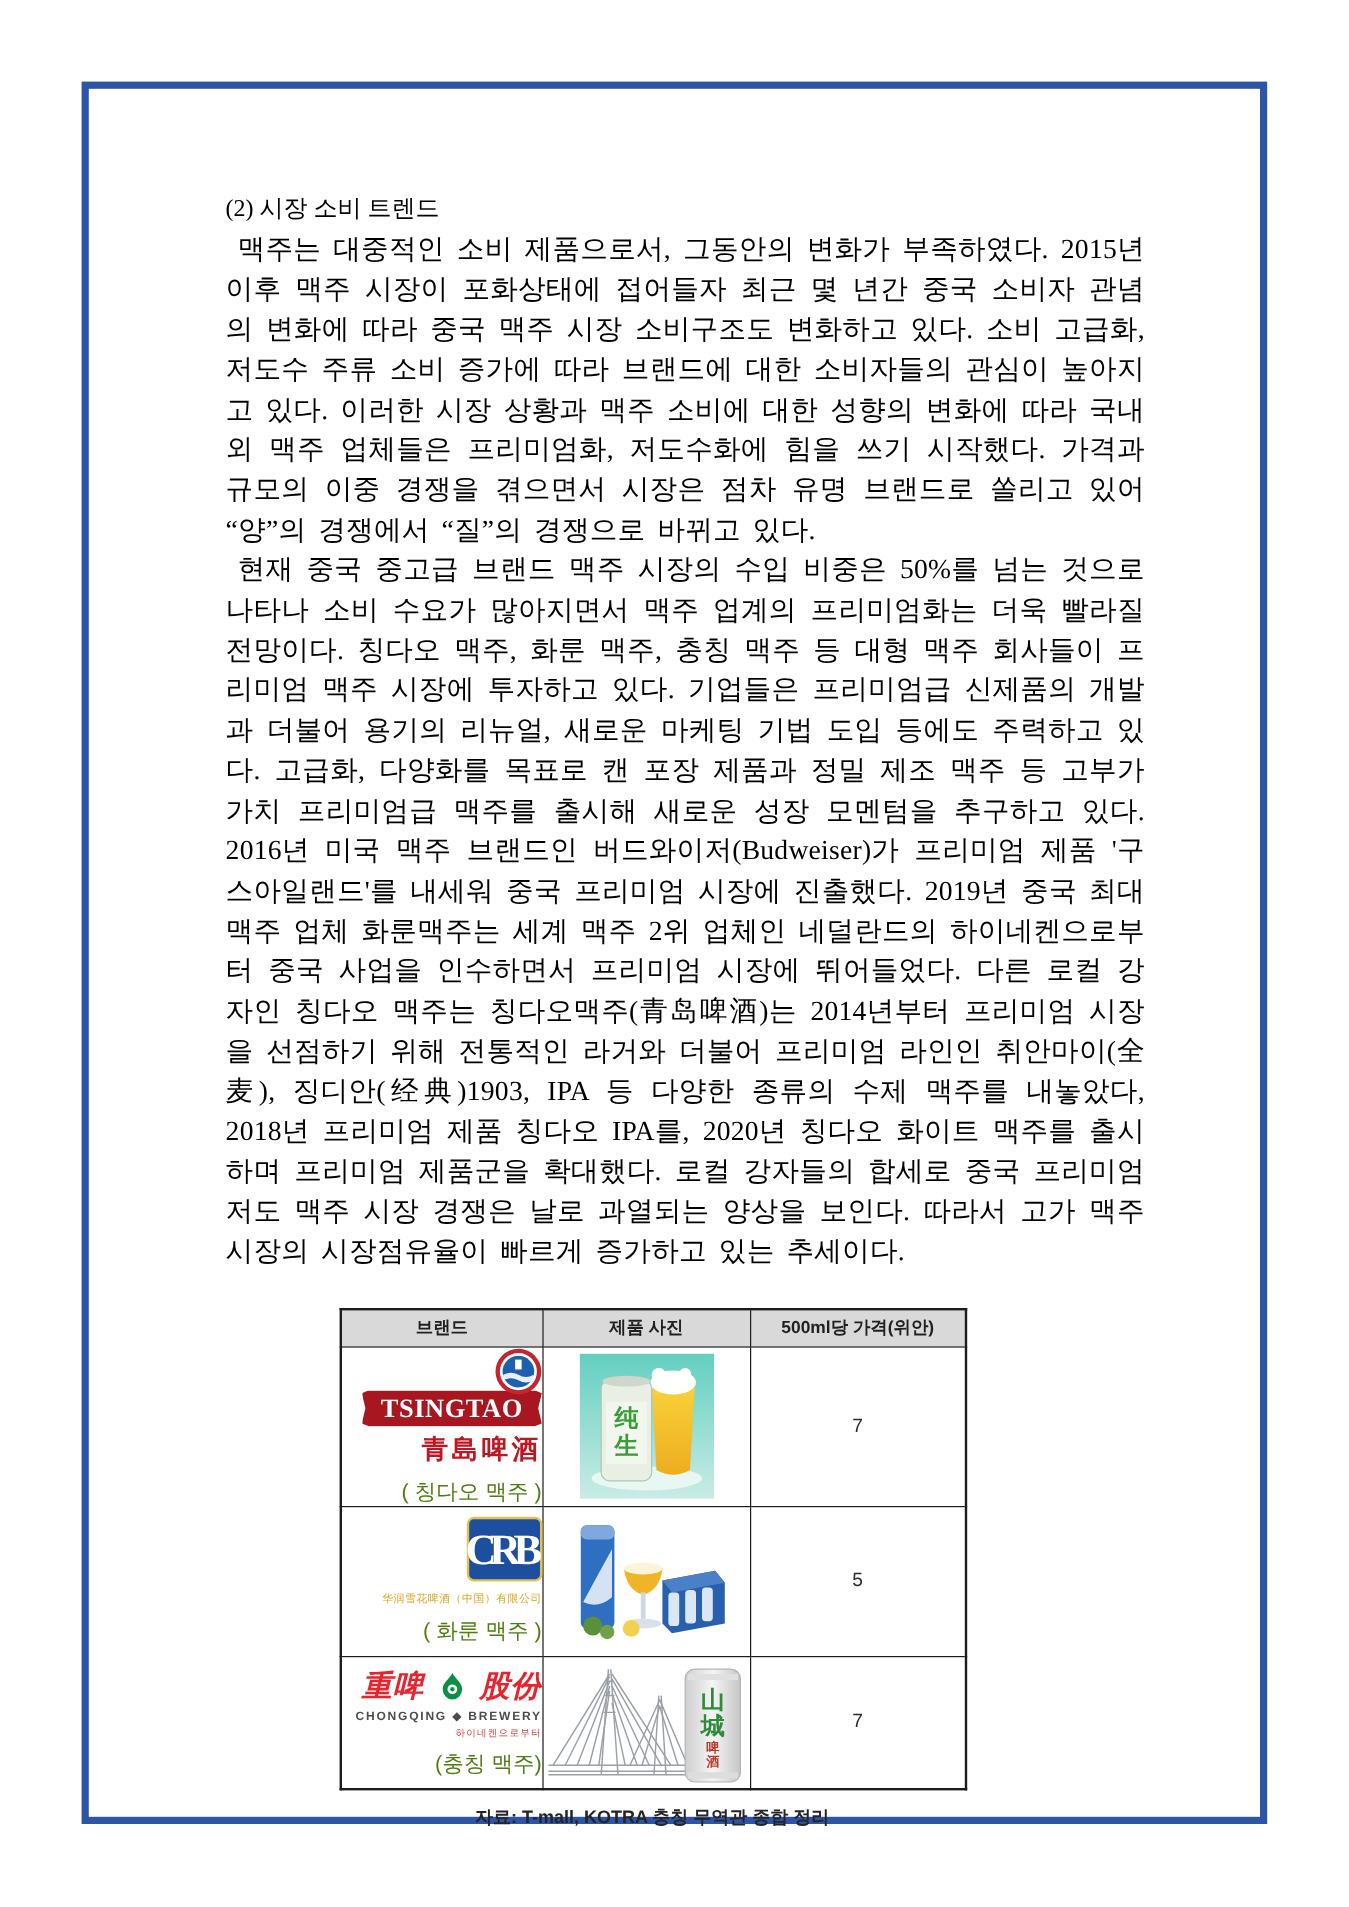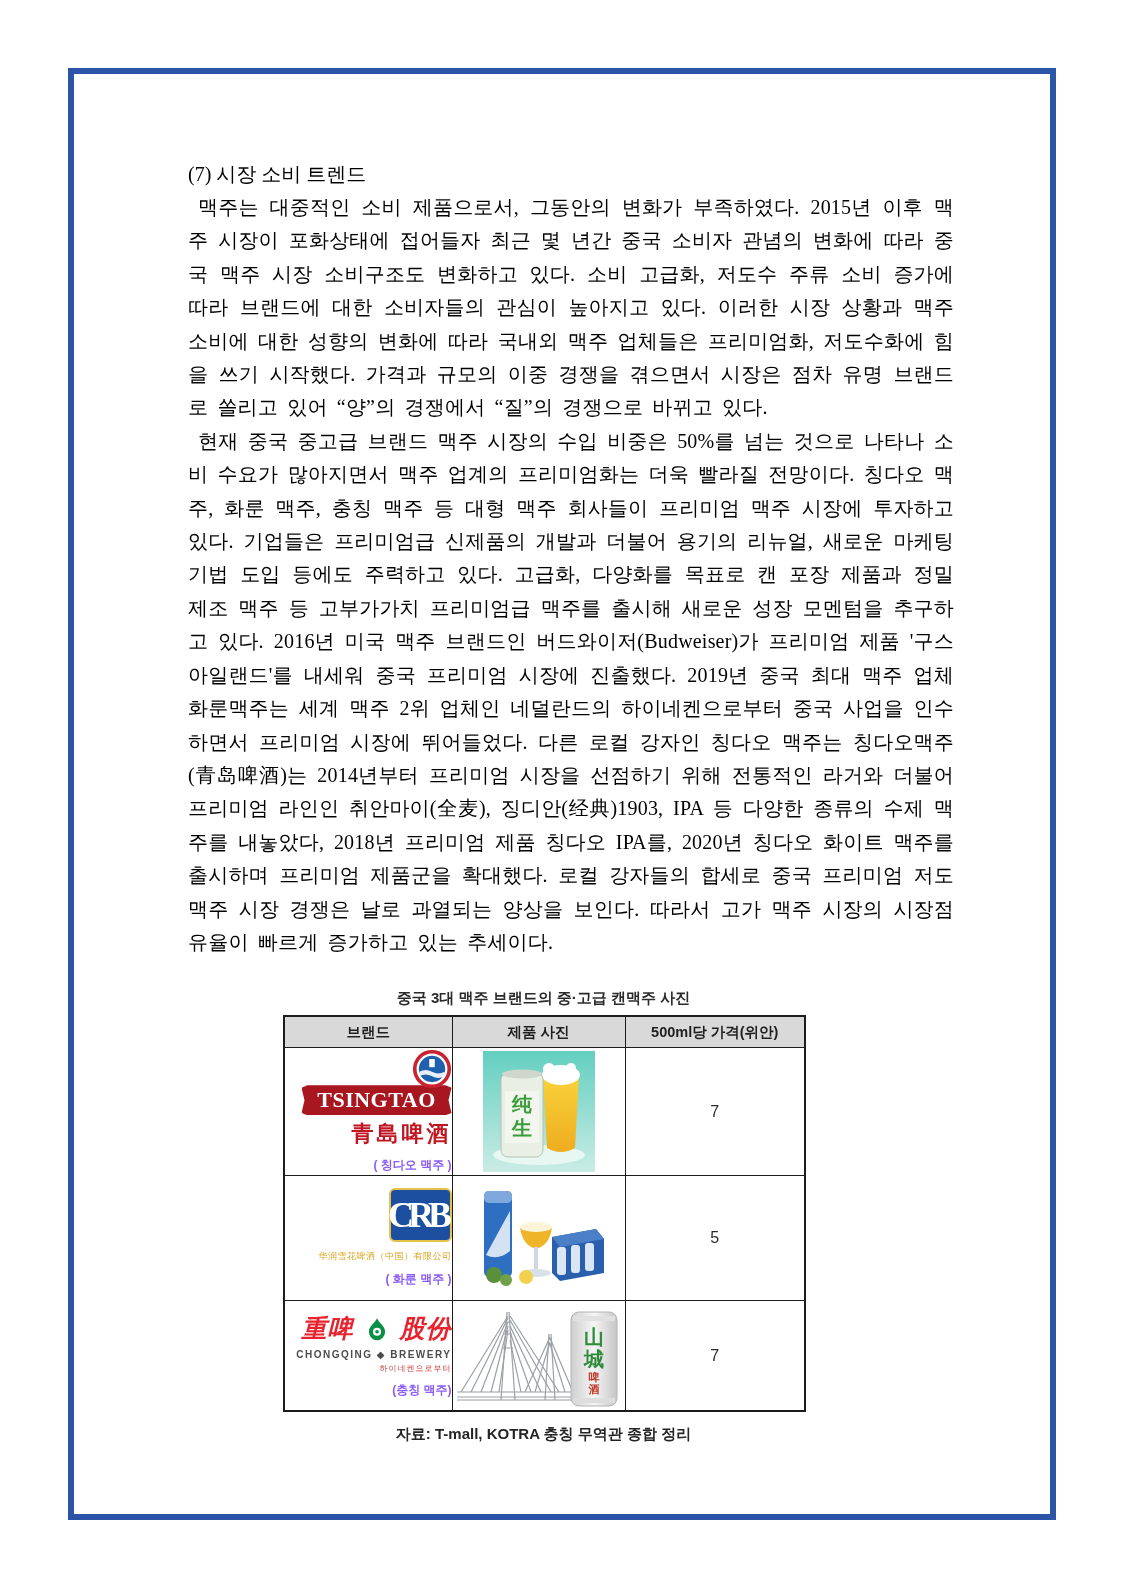--- a/index.html
+++ b/index.html
@@ -11,21 +11,21 @@
   .page{position:relative;width:1124px;height:1589px;background:#fff;overflow:hidden;}
   .frame{
     position:absolute;left:68px;top:68px;width:988px;height:1452px;
     border:6px solid #2d55a7;box-sizing:border-box;background:#fff;
   }
   .content{position:absolute;left:114px;top:84px;width:766px;}
   .heading{
     font-size:20px;line-height:33px;font-weight:400;margin:0;
   }
   .para{
-    margin:0;font-size:20px;line-height:33.4px;text-align:justify;
+    margin:0;font-size:23px;line-height:33.4px;text-align:justify;
     text-indent:10px;word-spacing:4px;letter-spacing:0.2px;
   }
   
   .figure{margin-top:30px;width:766px;font-family:"Liberation Sans","DejaVu Sans",sans-serif;}
   .fig-title{
     width:521px;margin-left:95px;text-align:center;
     font-size:15px;font-weight:700;color:#2b2b2b;margin-bottom:7px;
   }
   table.brand-table{
     margin-left:95px;border-collapse:collapse;table-layout:fixed;
@@ -43,21 +43,21 @@
   tr.row-1 td{height:127px;}
   tr.row-2 td{height:124px;}
   tr.row-3 td{height:109px;}
   .price{font-size:16px;color:#2b2b2b;font-family:"Liberation Sans","DejaVu Sans",sans-serif;}
   .fig-source{
     width:521px;margin-left:95px;text-align:center;margin-top:13px;
     font-size:15px;font-weight:700;color:#242424;
   }
   
   .brand-cell{display:flex;flex-direction:column;align-items:flex-end;justify-content:center;gap:2px;}
-  .brand-caption{font-size:12px;color:#8b5cf6;margin-top:6px;font-weight:700;}
+  .brand-caption{font-size:18px;color:#4d7c0f;margin-top:6px;font-weight:400;}
   
   .ts-emblem{width:40px;height:40px;margin-bottom:-6px;z-index:2;}
   .ts-ribbon{
     width:150px;height:30px;background:#a8161f;color:#fff;
     display:flex;align-items:center;justify-content:center;
     font-family:"Liberation Serif","DejaVu Serif",serif;font-weight:700;font-size:22px;
     letter-spacing:0.5px;border-radius:3px;
     clip-path:polygon(0 8%,4% 0,96% 0,100% 8%,98% 50%,100% 92%,96% 100%,4% 100%,0 92%,2% 50%);
   }
   .ts-cn{color:#c01622;font-size:22px;font-weight:700;letter-spacing:3px;margin-top:2px;
@@ -78,26 +78,25 @@
   .cq-member{color:#c9413f;font-size:8px;margin-top:1px;letter-spacing:1px;}
   .photo-wrap{display:flex;align-items:center;justify-content:center;}
 </style>
 </head>
 <body>
 
 <div class="page">
   <div class="frame">
     <div class="content">
 
-      <p class="heading">(7) 시장 소비 트렌드</p>
+      <p class="heading">(2) 시장 소비 트렌드</p>
       <p class="para">맥주는 대중적인 소비 제품으로서, 그동안의 변화가 부족하였다. 2015년 이후 맥주 시장이 포화상태에 접어들자 최근 몇 년간 중국 소비자 관념의 변화에 따라 중국 맥주 시장 소비구조도 변화하고 있다. 소비 고급화, 저도수 주류 소비 증가에 따라 브랜드에 대한 소비자들의 관심이 높아지고 있다. 이러한 시장 상황과 맥주 소비에 대한 성향의 변화에 따라 국내외 맥주 업체들은 프리미엄화, 저도수화에 힘을 쓰기 시작했다. 가격과 규모의 이중 경쟁을 겪으면서 시장은 점차 유명 브랜드로 쏠리고 있어 “양”의 경쟁에서 “질”의 경쟁으로 바뀌고 있다.</p>
       <p class="para">현재 중국 중고급 브랜드 맥주 시장의 수입 비중은 50%를 넘는 것으로 나타나 소비 수요가 많아지면서 맥주 업계의 프리미엄화는 더욱 빨라질 전망이다. 칭다오 맥주, 화룬 맥주, 충칭 맥주 등 대형 맥주 회사들이 프리미엄 맥주 시장에 투자하고 있다. 기업들은 프리미엄급 신제품의 개발과 더불어 용기의 리뉴얼, 새로운 마케팅 기법 도입 등에도 주력하고 있다. 고급화, 다양화를 목표로 캔 포장 제품과 정밀 제조 맥주 등 고부가가치 프리미엄급 맥주를 출시해 새로운 성장 모멘텀을 추구하고 있다. 2016년 미국 맥주 브랜드인 버드와이저(Budweiser)가 프리미엄 제품 '구스아일랜드'를 내세워 중국 프리미엄 시장에 진출했다. 2019년 중국 최대 맥주 업체 화룬맥주는 세계 맥주 2위 업체인 네덜란드의 하이네켄으로부터 중국 사업을 인수하면서 프리미엄 시장에 뛰어들었다. 다른 로컬 강자인 칭다오 맥주는 칭다오맥주(青岛啤酒)는 2014년부터 프리미엄 시장을 선점하기 위해 전통적인 라거와 더불어 프리미엄 라인인 취안마이(全麦), 징디안(经典)1903, IPA 등 다양한 종류의 수제 맥주를 내놓았다, 2018년 프리미엄 제품 칭다오 IPA를, 2020년 칭다오 화이트 맥주를 출시하며 프리미엄 제품군을 확대했다. 로컬 강자들의 합세로 중국 프리미엄 저도 맥주 시장 경쟁은 날로 과열되는 양상을 보인다. 따라서 고가 맥주 시장의 시장점유율이 빠르게 증가하고 있는 추세이다.</p>
 
       <div class="figure">
-        <div class="fig-title">중국 3대 맥주 브랜드의 중·고급 캔맥주 사진</div>
 
         <table class="brand-table">
           <colgroup>
             <col class="col-brand">
               <col class="col-photo">
               <col class="col-price">
           </colgroup>
           <thead>
             <tr>
               <th>브랜드</th>

